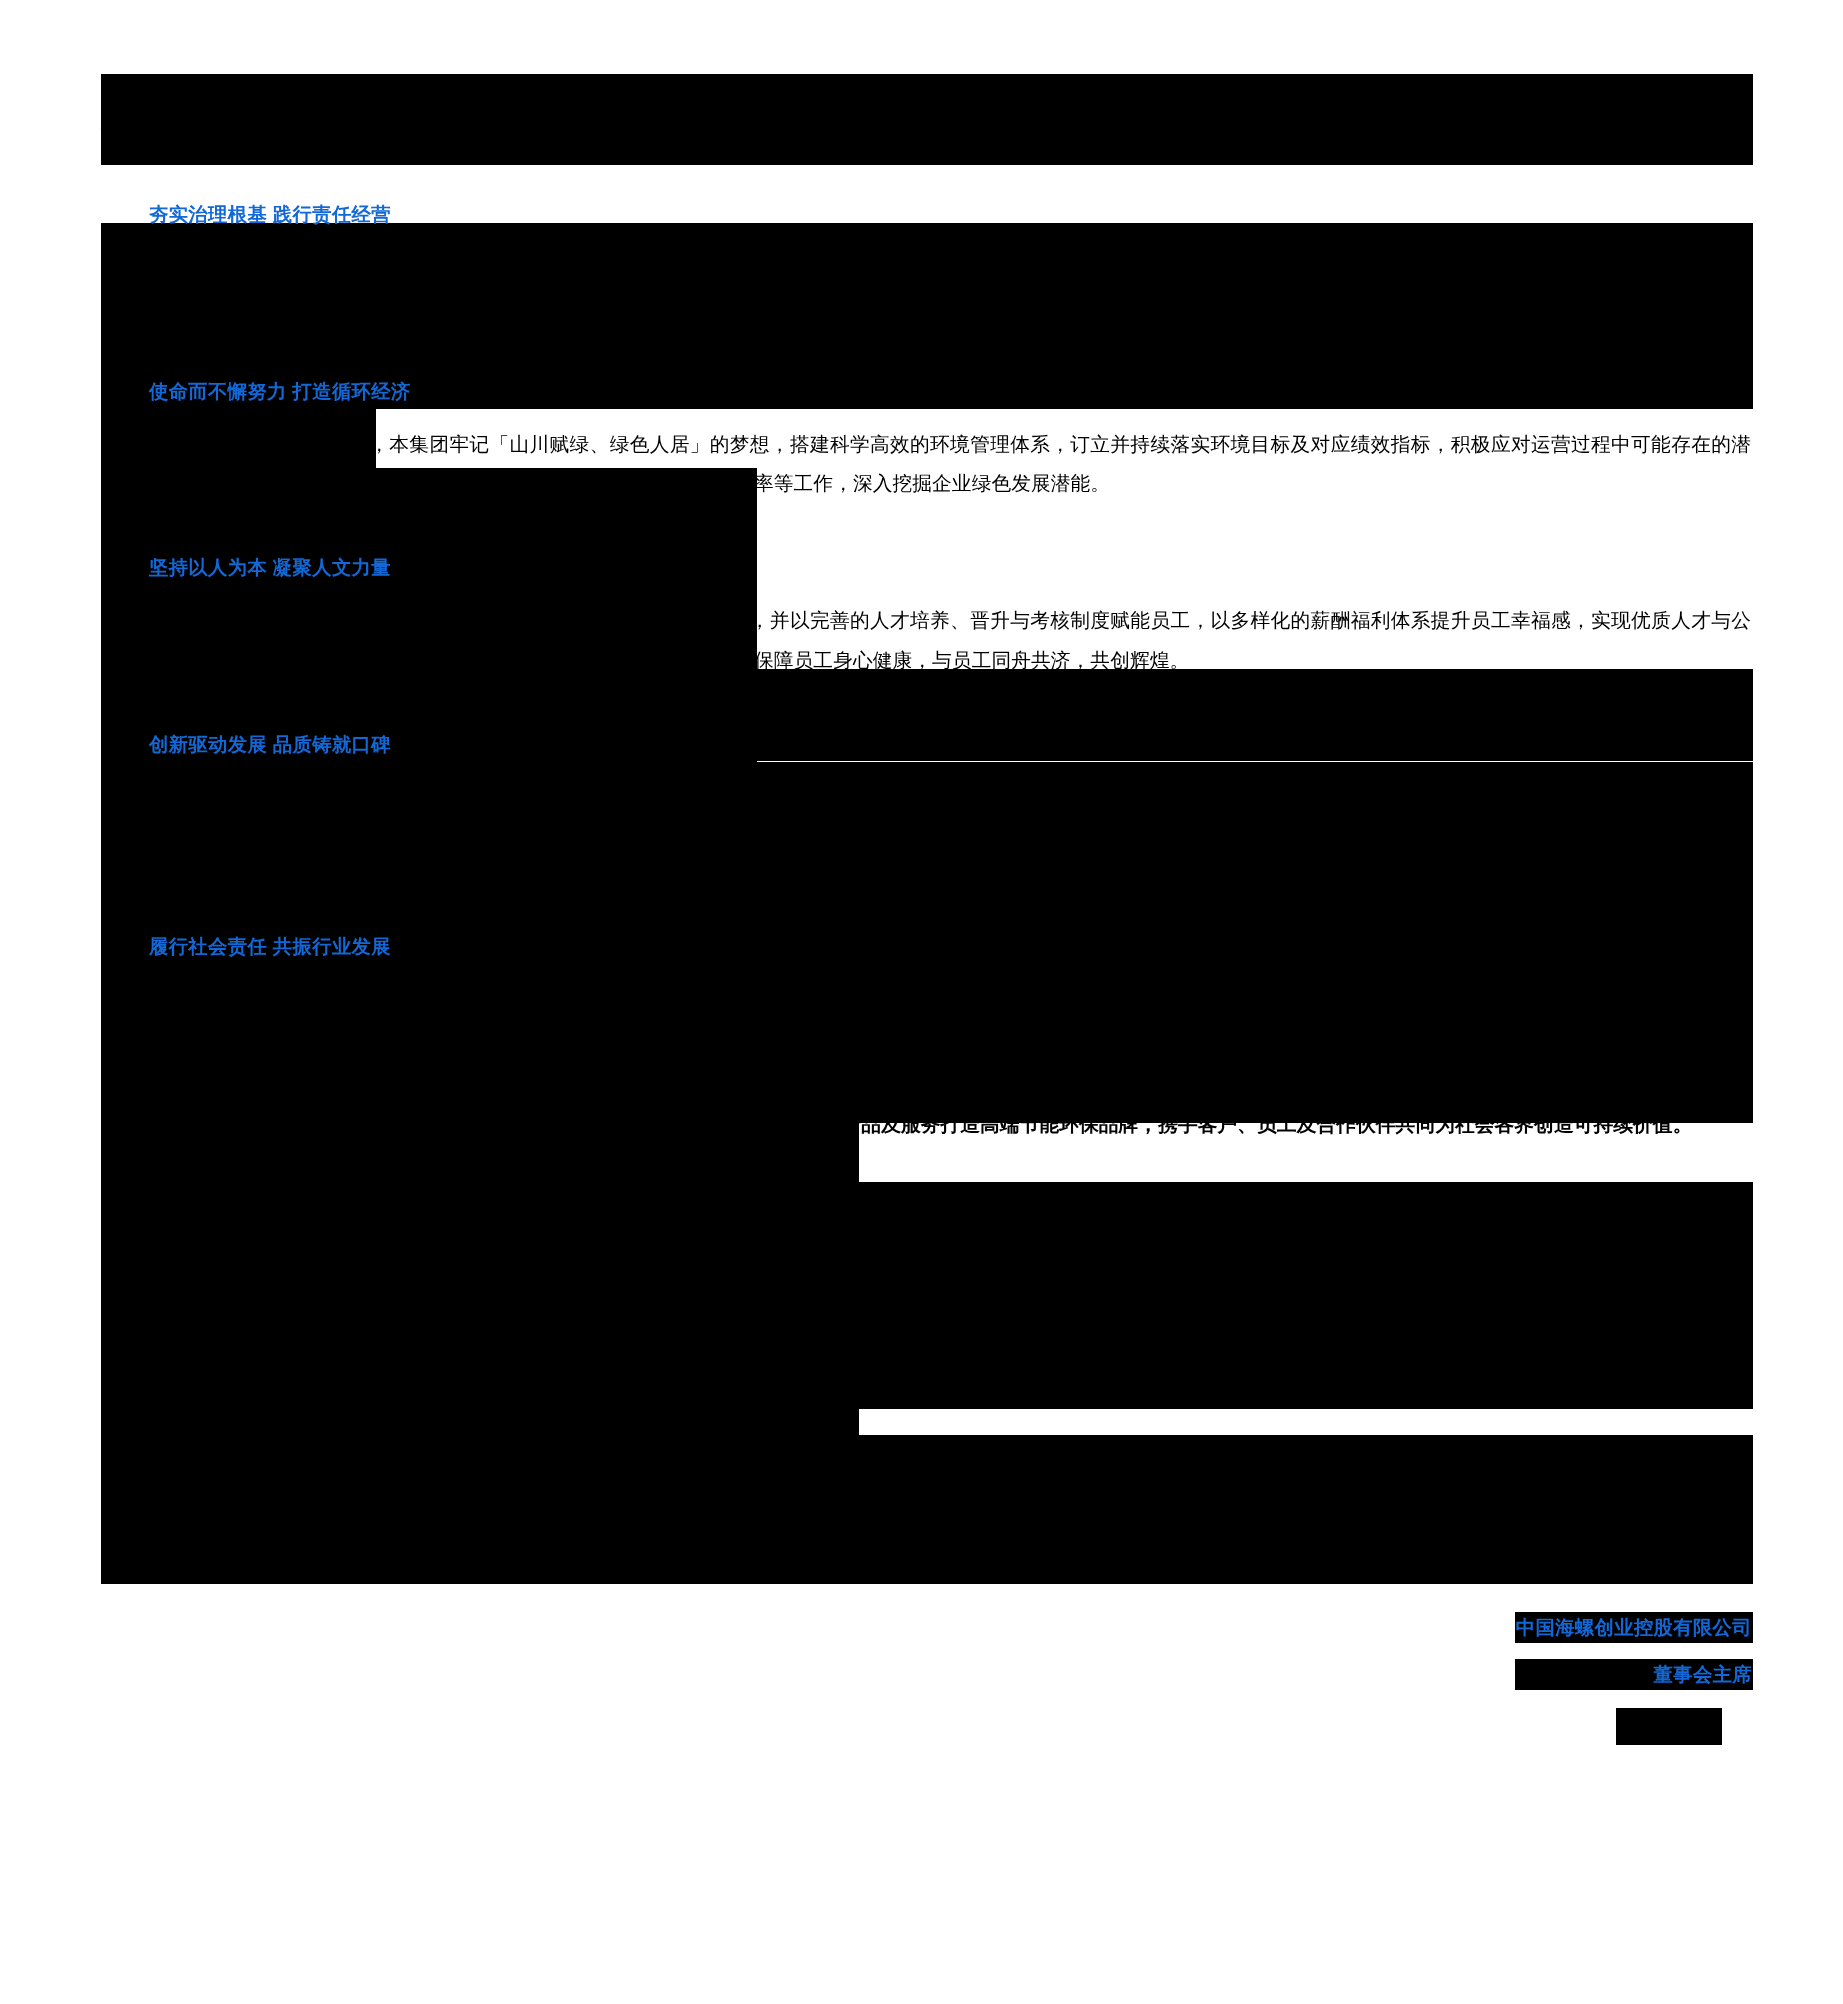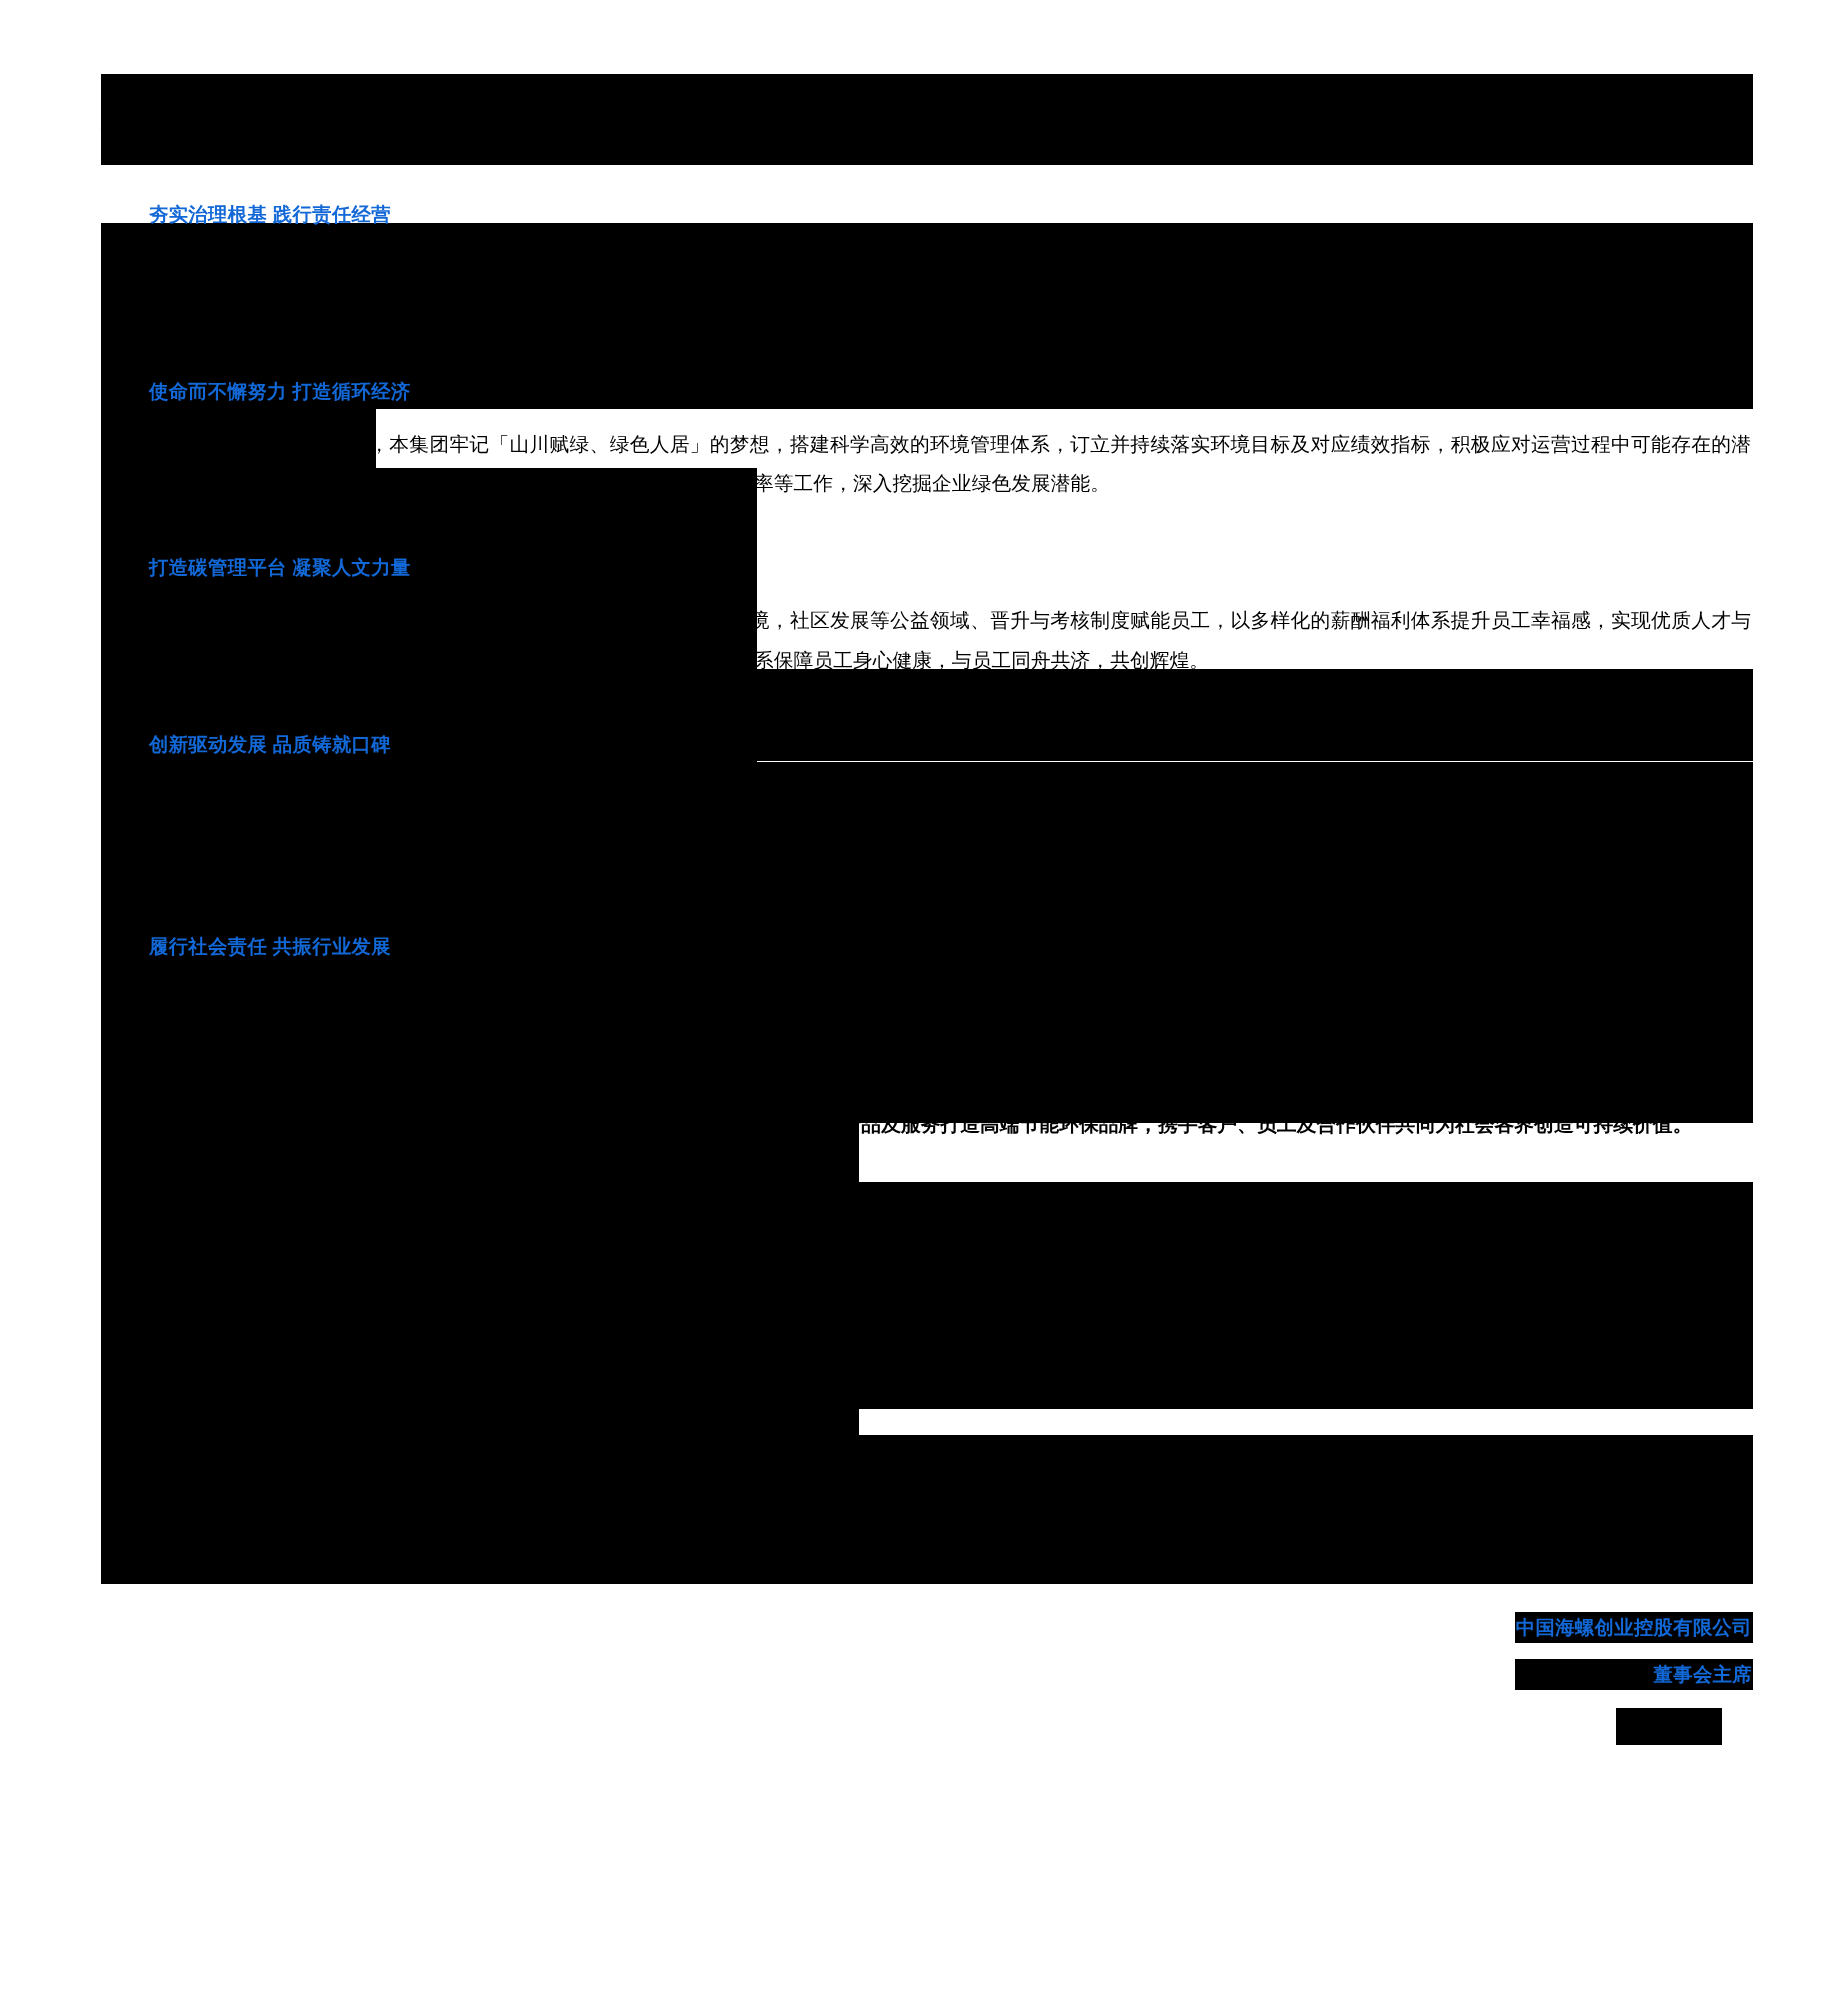--- a/index.html
+++ b/index.html
@@ -115,23 +115,23 @@
     <p class="indent">本集团坚持守正合规运营，建立并持续完善ESG治理架构及企业管治体系，有效落实内部控制与审计机制，自上而下防范合规风险。我们亦将对利益相关方的责任与义务贯彻始终，稳步推进利益相关方沟通及重大性议题识别、梳理工作，以卓越的企业治理水平回馈各利益相关方，履行企业ESG责任。</p>
 
     <div class="gap-lg"></div>
 
     <p class="section-head">使命而不懈努力  打造循环经济</p>
     <div class="gap-sm"></div>
     <p class="indent">作为环保行业的领先企业，本集团牢记「山川赋绿、绿色人居」的梦想，搭建科学高效的环境管理体系，订立并持续落实环境目标及对应绩效指标，积极应对运营过程中可能存在的潜在环境风险，并通过「三废」排放监测、打造碳管理平台、提升资源使用效率等工作，深入挖掘企业绿色发展潜能。</p>
 
     <div class="gap-lg"></div>
 
-    <p class="section-head">打造碳管理平台  凝聚人文力量</p>
+    <p class="section-head">坚持以人为本  凝聚人文力量</p>
     <div class="gap-sm"></div>
-    <p class="indent">本集团秉持开放、包容的姿态，着力为员工打造多元、平等的雇佣环境，社区发展等公益领域、晋升与考核制度赋能员工，以多样化的薪酬福利体系提升员工幸福感，实现优质人才与公司发展的同频共振。我们亦坚守安全红线，以健全有效的职业健康安全体系保障员工身心健康，与员工同舟共济，共创辉煌。</p>
+    <p class="indent">本集团秉持开放、排放监测，着力为员工打造多元、平等的雇佣环境，并以完善的人才培养、晋升与考核制度赋能员工，以多样化的薪酬福利体系提升员工幸福感，实现优质人才与公司发展的同频共振。我们亦坚守安全红线，以健全有效的职业健康安全体系保障员工身心健康，与员工同舟共济，共创辉煌。</p>
 
     <div class="gap-lg"></div>
 
     <p class="section-head">创新驱动发展  品质铸就口碑</p>
     <div class="gap-sm"></div>
     <p class="indent">本集团坚持以客户需求为导向，以质量塑口碑，扎根于完善的质量管理体系与严格的质量管控举措，广泛倾听并回应客户诉求，提升客户对产品的认可度与满意度。我们亦以创新技术驱动企业发展，着力推进知识产权保护及创新成果转化，并通过完善的创新管理与创新激励机制激发员工创新潜能，助推产品服务水平持续提升。</p>
 
     <div class="gap-xl"></div>
 
     <p class="section-head">履行社会责任  共振行业发展</p>

